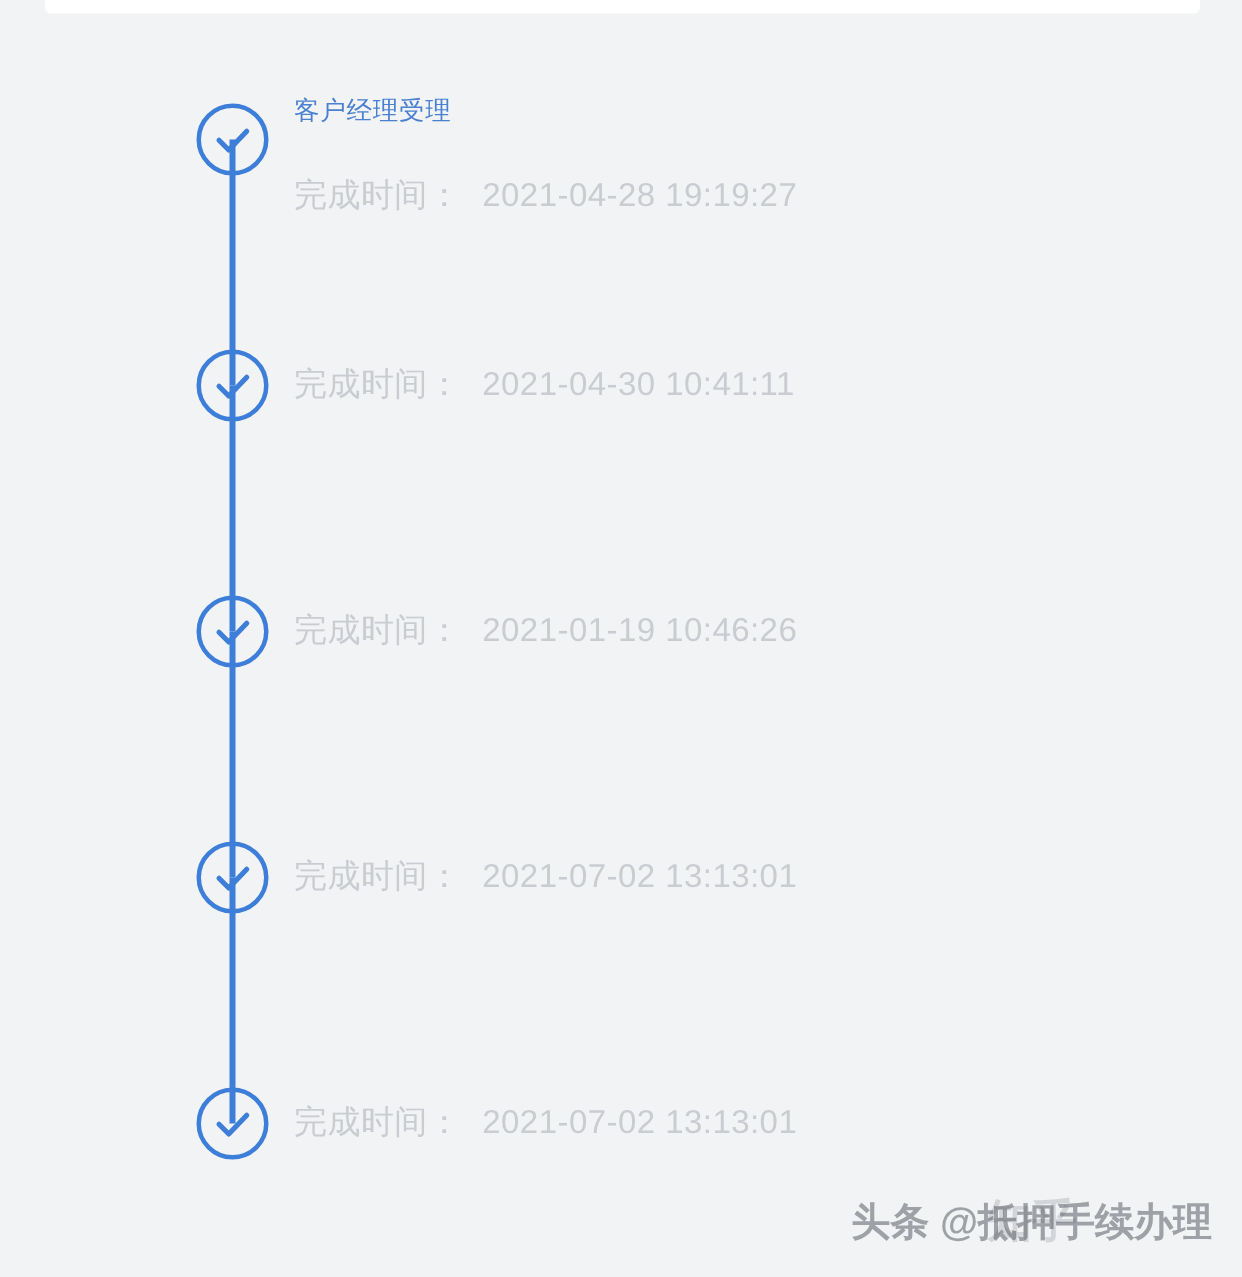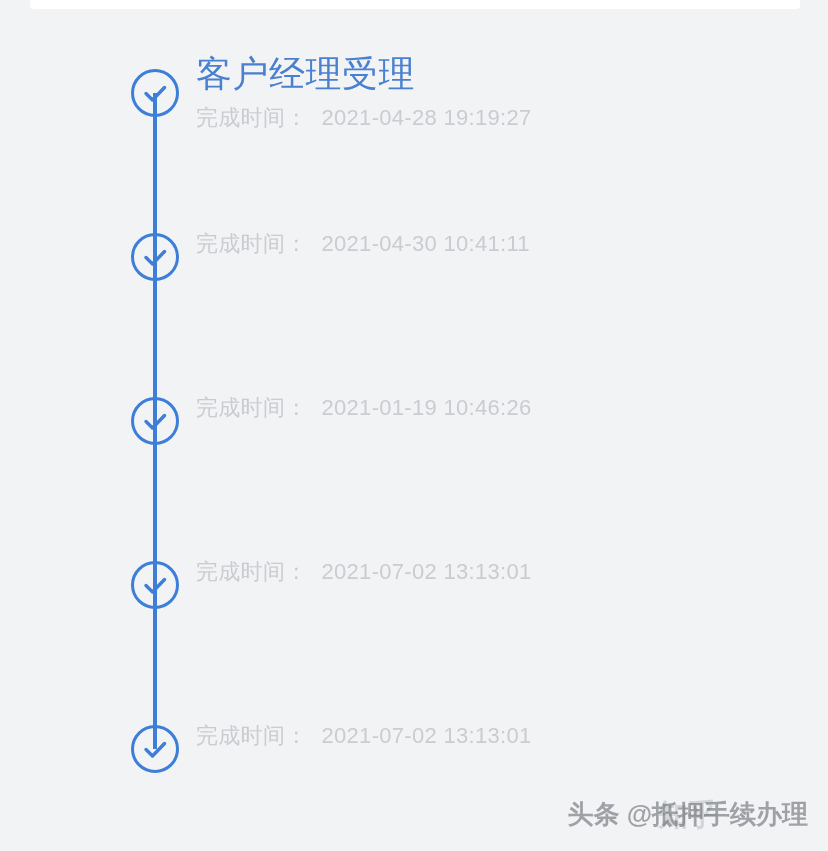--- a/index.html
+++ b/index.html
@@ -70,29 +70,29 @@
 
   .step-body {
     position: absolute;
     left: 196px;
     top: 0;
     margin-top: -38px;
     width: 600px;
   }
 
   .step-title {
-    font-size: 36px;
+    font-size: 17px;
     line-height: 38px;
     color: #4a80d0;
     letter-spacing: 0.5px;
     white-space: nowrap;
   }
 
   .step-time {
-    margin-top: 10px;
+    margin-top: 22px;
     font-size: 22px;
     line-height: 30px;
     color: #c9ccd1;
     white-space: nowrap;
     letter-spacing: 0.3px;
   }
   .step-time .time-label {
     margin-right: 14px;
   }
 

